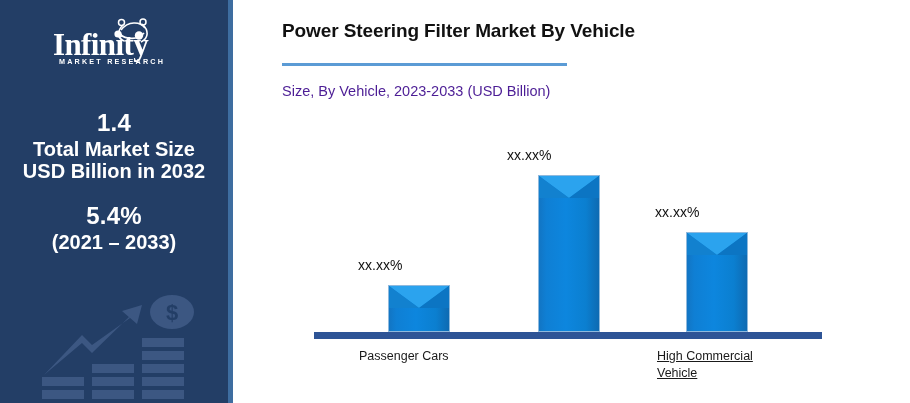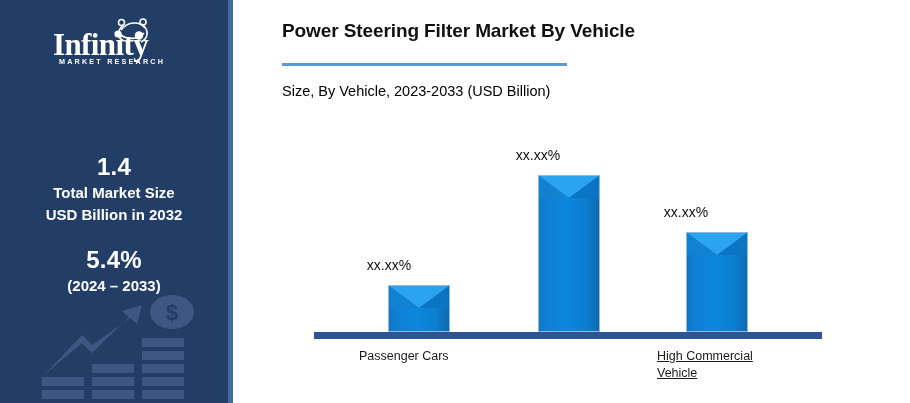--- a/index.html
+++ b/index.html
@@ -63,24 +63,23 @@
     color: #ffffff;
   }
   .stat-1 { top: 108px; }
   .stat-2 { top: 201px; }
 
   .stat-value {
     font-size: 24px;
     font-weight: bold;
     line-height: 30px;
     letter-spacing: 0.2px;
-    margin-top: 44px;
   }
   .stat-label {
-    font-size: 15px;
+    font-size: 20px;
     font-weight: bold;
     line-height: 22px;
   }
 
   .deco {
     position: absolute;
     left: 34px;
     bottom: 0px;
     width: 185px;
     height: 110px;
@@ -111,21 +110,21 @@
     top: 63px;
     width: 285px;
     height: 3px;
     background: #5B9BD5;
   }
   .chart-subtitle {
     position: absolute;
     left: 49px;
     top: 83px;
     font-size: 14.5px;
-    color: #000000;
+    color: #4c1d95;
     white-space: nowrap;
   }
 
   
   .plot {
     position: absolute;
     left: 0;
     top: 0;
     width: 677px;
     height: 403px;
@@ -154,21 +153,20 @@
     left: 0;
     top: 0;
     width: 100%;
     height: 22px;
     overflow: hidden;
   }
   .bar .bevel svg { display: block; width: 100%; height: 100%; }
 
   .bar-label {
     position: absolute;
-    text-align: center;
     font-size: 14px;
     color: #111111;
     white-space: nowrap;
   }
   .cat-label {
     position: absolute;
     text-align: left;
     font-size: 12.5px;
     color: #1a1a1a;
     line-height: 17px;
@@ -203,21 +201,21 @@
     </div>
 
     <div class="stat-block stat-1">
       <div class="stat-value">1.4</div>
       <div class="stat-label">Total Market Size</div>
       <div class="stat-label">USD Billion in 2032</div>
     </div>
 
     <div class="stat-block stat-2">
       <div class="stat-value">5.4%</div>
-      <div class="stat-label">(2024 – 2033)</div>
+      <div class="stat-label">(2021 – 2033)</div>
     </div>
 
     <div class="deco">
       <svg width="185" height="110" viewBox="0 0 185 110" xmlns="http://www.w3.org/2000/svg">
         <g fill="#3C5782">
 
           <rect x="8" y="84" width="42" height="9"></rect>
           <rect x="8" y="97" width="42" height="9"></rect>
 
           <rect x="58" y="71" width="42" height="9"></rect>

